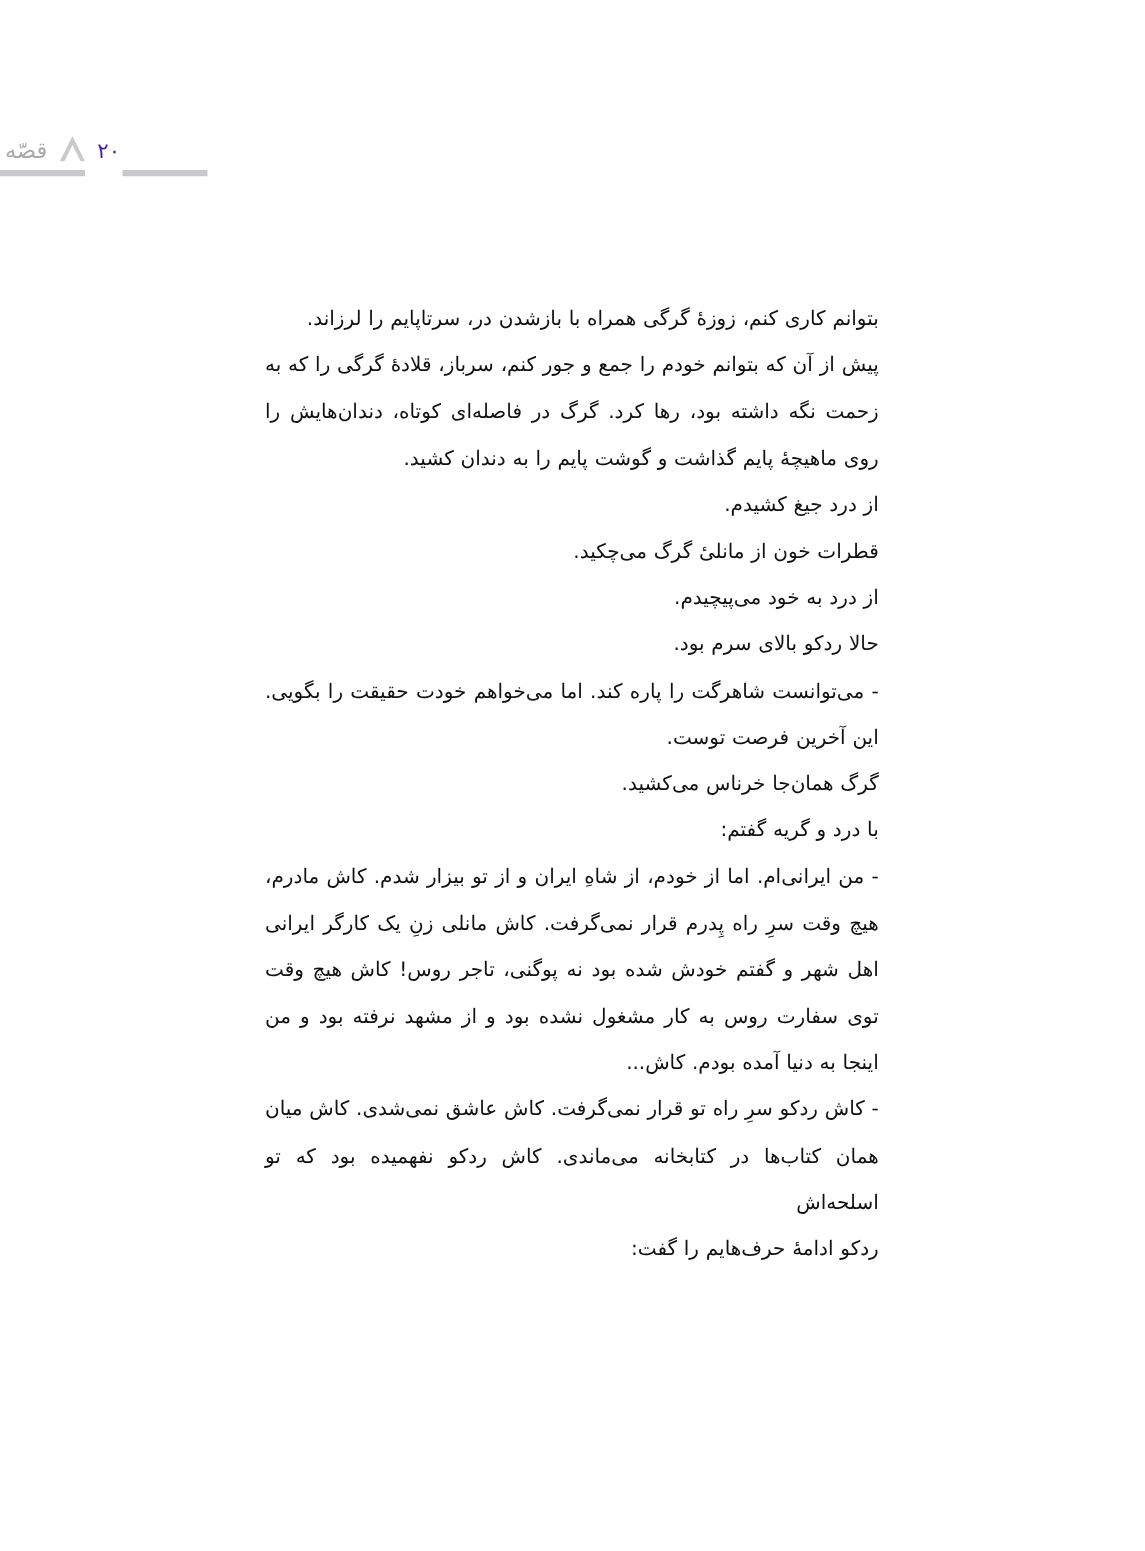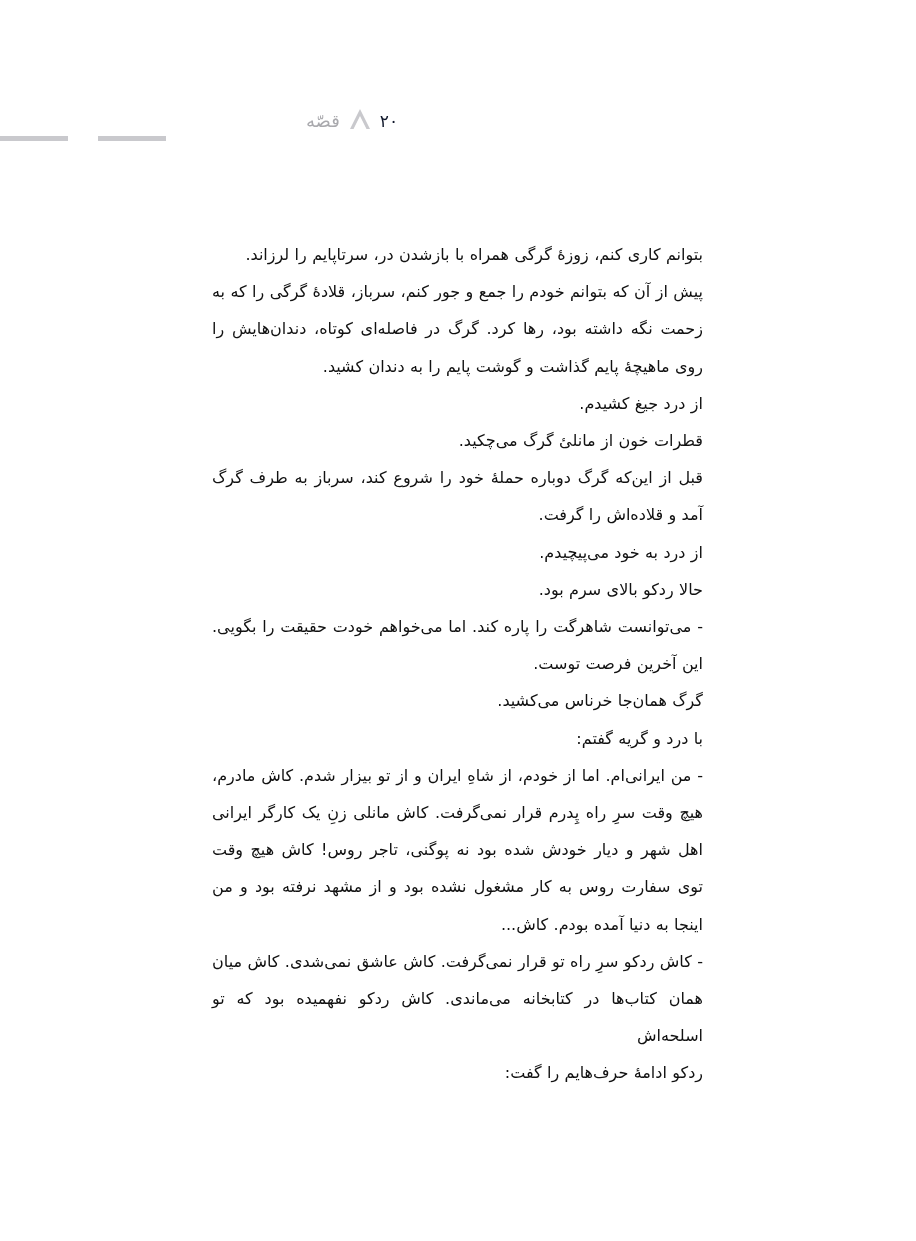--- a/index.html
+++ b/index.html
@@ -25,21 +25,21 @@
   
   .running-head {
     position: absolute;
     top: 108px;
     left: 0;
     right: 212px;
     height: 44px;
     display: flex;
     flex-direction: row-reverse;
     align-items: flex-start;
-    justify-content: center;
+    justify-content: flex-start;
     gap: 0;
   }
   .rh-inner {
     display: flex;
     flex-direction: row-reverse;
     align-items: flex-end;
     color: #a9a9ad;
   }
   .rh-chapter {
     font-size: 18px;
@@ -52,21 +52,21 @@
   .rh-caret {
     width: 26px;
     height: 22px;
     position: relative;
     margin: 0 1px;
   }
   .rh-caret svg { display: block; }
   .rh-folio {
     font-size: 17px;
     line-height: 1;
-    color: #0f172a;
+    color: #4c1d95;
     padding: 0 4px 0 6px;
     white-space: nowrap;
     direction: rtl;
   }
 
   .rh-rules {
     position: absolute;
     top: 136px;
     left: 0;
     right: 212px;
@@ -129,24 +129,23 @@
     <span class="rule-seg rule-right"></span>
     <span class="rule-gap"></span>
     <span class="rule-seg rule-left"></span>
   </div>
 
   <div class="textblock">
     <p class="para">بتوانم کاری کنم، زوزهٔ گرگی همراه با بازشدن در، سرتاپایم را لرزاند.</p>
     <p class="para">پیش از آن که بتوانم خودم را جمع و جور کنم، سرباز، قلادهٔ گرگی را که به زحمت نگه داشته بود، رها کرد. گرگ در فاصله‌ای کوتاه، دندان‌هایش را روی ماهیچهٔ پایم گذاشت و گوشت پایم را به دندان کشید.</p>
     <p class="para short">از درد جیغ کشیدم.</p>
     <p class="para short">قطرات خون از مانلیٔ گرگ می‌چکید.</p>
-    <p class="para">قبل از این‌که گرگ دوباره حملهٔ خود را شروع کند، سرباز به طرف گرگ آمد و قلاده‌اش را گرفت.</p>
     <p class="para short">از درد به خود می‌پیچیدم.</p>
     <p class="para short">حالا ردکو بالای سرم بود.</p>
     <p class="para">- می‌توانست شاهرگت را پاره کند. اما می‌خواهم خودت حقیقت را بگویی. این آخرین فرصت توست.</p>
     <p class="para short">گرگ همان‌جا خرناس می‌کشید.</p>
     <p class="para short">با درد و گریه گفتم:</p>
-    <p class="para">- من ایرانی‌ام. اما از خودم، از شاهِ ایران و از تو بیزار شدم. کاش مادرم، هیچ وقت سرِ راه پِدرم قرار نمی‌گرفت. کاش مانلی زنِ یک کارگر ایرانی اهل شهر و دیار خودش شده بود نه پوگنی، تاجر روس! کاش هیچ وقت توی سفارت روس به کار مشغول نشده بود و از مشهد نرفته بود و من اینجا به دنیا آمده بودم. کاش...</p>
+    <p class="para">- من ایرانی‌ام. اما از خودم، از شاهِ ایران و از تو بیزار شدم. کاش مادرم، هیچ وقت سرِ راه پِدرم قرار نمی‌گرفت. کاش مانلی زنِ یک کارگر ایرانی اهل شهر و گفتم خودش شده بود نه پوگنی، تاجر روس! کاش هیچ وقت توی سفارت روس به کار مشغول نشده بود و از مشهد نرفته بود و من اینجا به دنیا آمده بودم. کاش...</p>
     <p class="para">- کاش ردکو سرِ راه تو قرار نمی‌گرفت. کاش عاشق نمی‌شدی. کاش میان همان کتاب‌ها در کتابخانه می‌ماندی. کاش ردکو نفهمیده بود که تو اسلحه‌اش</p>
     <p class="para short">ردکو ادامهٔ حرف‌هایم را گفت:</p>
   </div>
 
 </div>
 
 </body></html>

